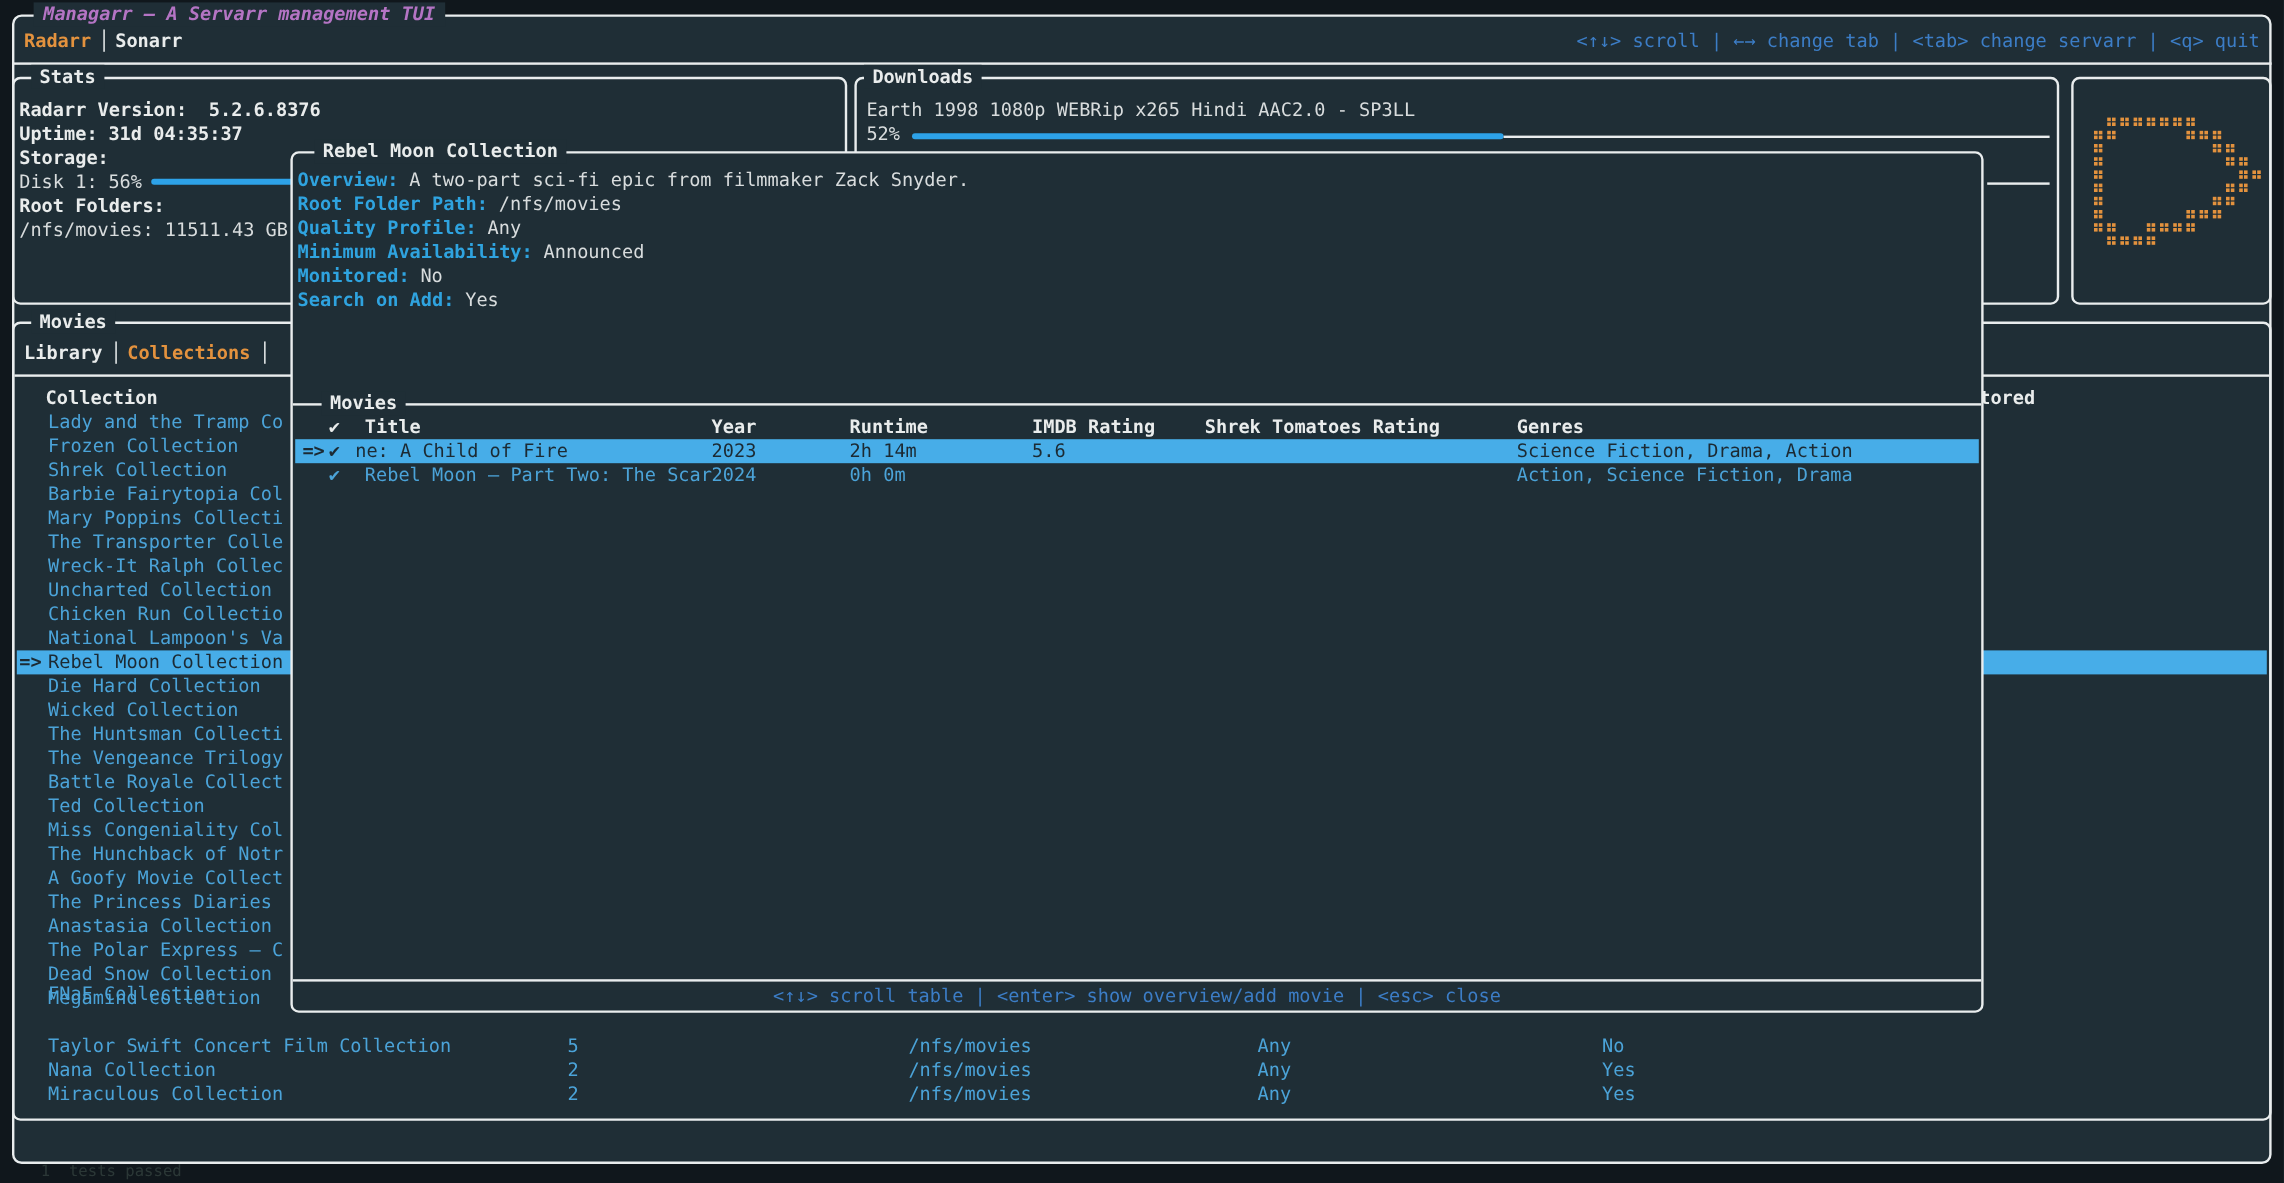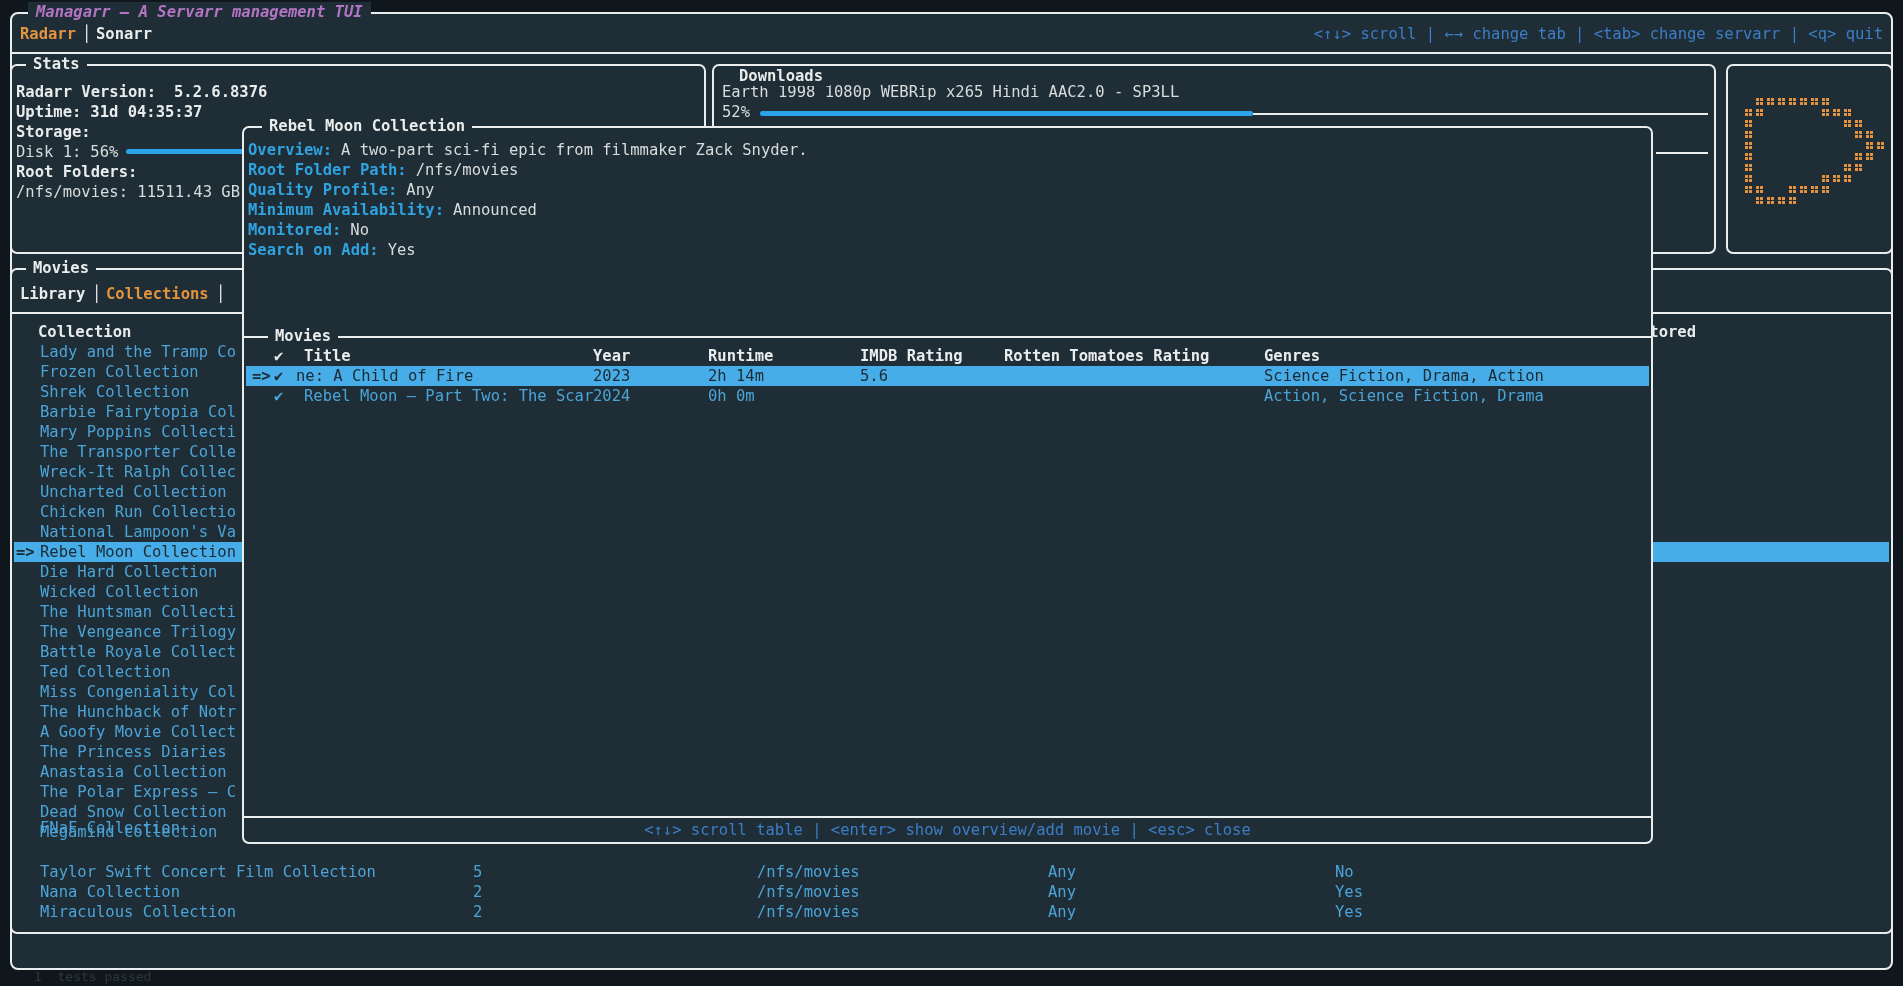--- a/index.html
+++ b/index.html
@@ -67,21 +67,21 @@
     <div class="line bold" style="left:4px;top:36px;"><span>Uptime:</span><span style="margin-left:9px;">31d 04:35:37</span></div>
     <div class="line bold" style="left:4px;top:56px;">Storage:</div>
     <div class="line" style="left:4px;top:76px;color:var(--dim);"><span>Disk 1:</span><span style="margin-left:9px;">56%</span></div>
     <div class="gauge-blue" id="disk-gauge" style="left: 114px; top: 83px; width: 319px;"></div>
     <div class="gauge-rest" id="disk-gauge-rest" style="top: 85px; left: 433px; width: 251px; background: rgb(58, 74, 82);"></div>
     <div class="line bold" style="left:4px;top:96px;">Root Folders:</div>
     <div class="line" style="left:4px;top:116px;color:var(--dim);">/nfs/movies: 11511.43 GB</div>
   </div>
 
   <div class="panel" style="left:712px;top:64px;width:1004px;height:190px;">
-    <span class="ptitle" style="left:18px;margin-top:12px;">Downloads</span>
+    <span class="ptitle" style="left:6px;">Downloads</span>
     <div class="line" style="left:8px;top:16px;color:var(--dim);">Earth 1998 1080p WEBRip x265 Hindi AAC2.0 - SP3LL</div>
     <div class="line" style="left:8px;top:36px;color:var(--dim);">52%</div>
     <div class="gauge-blue" id="dl-gauge" style="left: 46px; top: 45px; width: 493px;"></div>
     <div class="gauge-rest" id="dl-gauge-rest" style="top: 47px; left: 539px; width: 455px;"></div>
     <div class="gauge-rest" style="left:942px;top:86px;width:52px;"></div>
   </div>
 
   <div class="panel" style="left:1726px;top:64px;width:167px;height:190px;">
     <div class="abs" id="logo" style="left:6px;top:32px;width:154px;height:110px;">
         <div class="dot" style="left: 22px; top: 0px;"></div>
@@ -253,21 +253,21 @@
       </div>
     <div class="hrule" style="left:0;top:208px;width:1407px;"></div>
     <span class="ptitle" style="left:24px;top:198px;">Movies</span>
     <div class="abs" id="modal-table" style="left:0;top:0;width:1407px;height:690px;">
         <div class="row" style="top: 218px; left: 2px; right: 2px;">
           <span class="cell bold" style="left: 28px;">✔</span>
           <span class="cell bold" style="left: 58px;">Title</span>
           <span class="cell bold" style="left: 347px;">Year</span>
           <span class="cell bold" style="left: 462px;">Runtime</span>
           <span class="cell bold" style="left: 614px;">IMDB Rating</span>
-          <span class="cell bold" style="left: 758px;">Rotten Tomatoes Rating</span>
+          <span class="cell bold" style="left: 758px;">Shrek Tomatoes Rating</span>
           <span class="cell bold" style="left: 1018px;">Genres</span>
         </div>
         <div class="row sel" style="top: 238px;">
           <span class="cell bold" style="left: 6px;">=&gt;</span>
           <span class="cell" style="left: 28px;">✔</span>
           <span class="cell" style="left: 50px; text-align: right;">ne: A Child of Fire</span>
           <span class="cell" style="left: 347px;">2023</span>
           <span class="cell" style="left: 462px;">2h 14m</span>
           <span class="cell" style="left: 614px;">5.6</span>
           <span class="cell" style="left: 758px;"></span>

